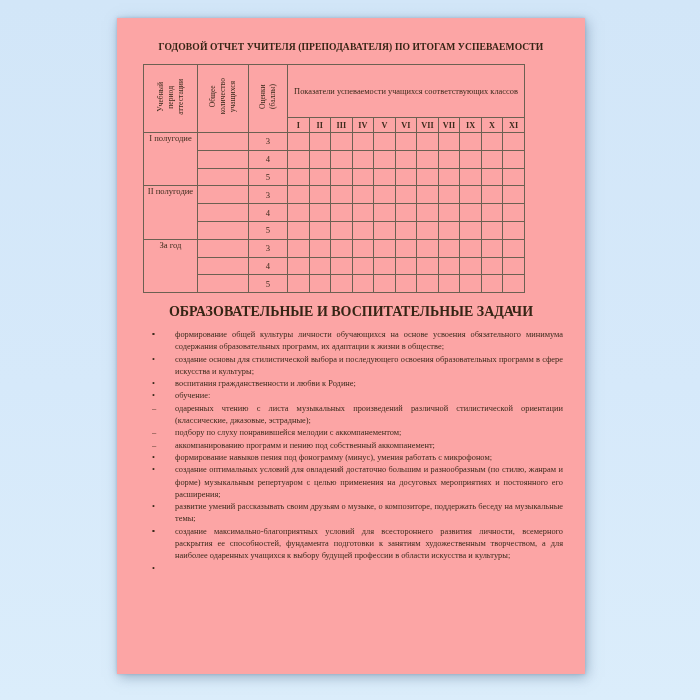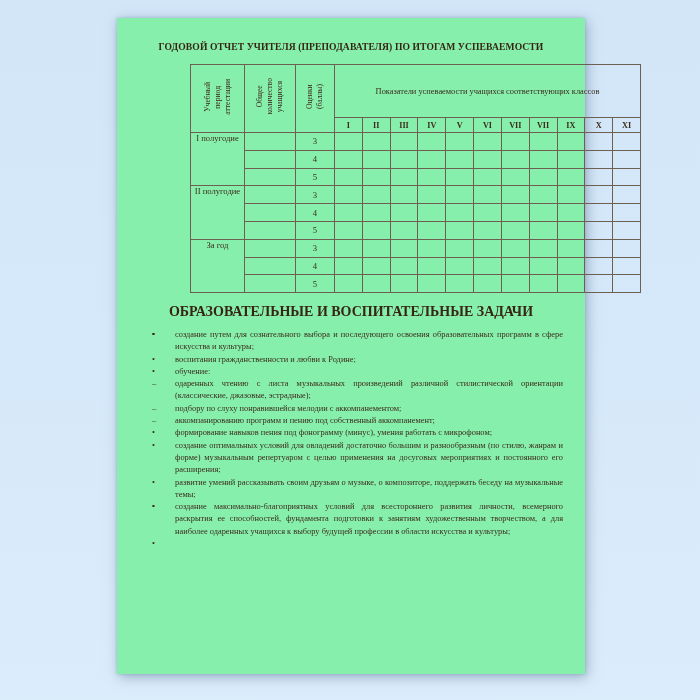--- a/index.html
+++ b/index.html
@@ -13,21 +13,21 @@
     background: linear-gradient(180deg, #d2e6f8 0%, #d6e9fa 55%, #dbedfb 100%);
     font-family: "Liberation Serif", "DejaVu Serif", serif;
     color: #3c2b1c;
   }
   .page {
     position: absolute;
     left: 117px;
     top: 18px;
     width: 468px;
     height: 656px;
-    background: #86efac;
+    background: #fca5a5;
     box-shadow: 2px 3px 12px rgba(96, 124, 153, 0.55), 0 0 3px rgba(96, 124, 153, 0.35);
   }
   .doc-title {
     position: absolute;
     top: 23px;
     left: 0;
     width: 100%;
     text-align: center;
     font-size: 9.6px;
     font-weight: bold;
@@ -35,23 +35,22 @@
     letter-spacing: 0.1px;
   }
   .table-wrap {
     position: absolute;
     left: 26px;
     top: 46px;
   }
   table.report {
     border-collapse: collapse;
     table-layout: fixed;
-    width: 451px;
+    width: 382px;
     color: #3c2b1c;
-    margin-left: 47px;
   }
   table.report td, table.report th {
     border: 1px solid #6d6052;
     padding: 0;
     font-weight: normal;
     overflow: hidden;
   }
   th.vert-cell {
     vertical-align: middle;
     text-align: center;
@@ -308,22 +307,22 @@
             <td></td>
           </tr>
         </tbody>
     </table>
   </div>
 
   <div class="tasks-heading">ОБРАЗОВАТЕЛЬНЫЕ И ВОСПИТАТЕЛЬНЫЕ ЗАДАЧИ</div>
 
   <div class="tasks-list">
       <div class="task"><span class="marker">•</span></div>
-      <div class="task"><span class="marker">•</span></div>
-      <div class="task"><span class="marker">•</span><span>создание путем для сознательного выбора и последующего освоения образовательных программ в сфере искусства и культуры;</span></div>
+      <div class="task"><span class="marker">•</span><span>формирование общей культуры личности обучающихся на основе усвоения обязательного минимума содержания образовательных программ, их адаптации к жизни в обществе;</span></div>
+      <div class="task"><span class="marker">•</span><span>создание основы для стилистической выбора и последующего освоения образовательных программ в сфере искусства и культуры;</span></div>
       <div class="task"><span class="marker">•</span><span>воспитания гражданственности и любви к Родине;</span></div>
       <div class="task"><span class="marker">•</span><span>обучение:</span></div>
       <div class="task"><span class="marker">–</span><span>одаренных чтению с листа музыкальных произведений различной стилистической ориентации (классические, джазовые, эстрадные);</span></div>
       <div class="task"><span class="marker">–</span><span>подбору по слуху понравившейся мелодии с аккомпанементом;</span></div>
       <div class="task"><span class="marker">–</span><span>аккомпанированию программ и пению под собственный аккомпанемент;</span></div>
       <div class="task"><span class="marker">•</span><span>формирование навыков пения под фонограмму (минус), умения работать с микрофоном;</span></div>
       <div class="task"><span class="marker">•</span><span>создание оптимальных условий для овладений достаточно большим и разнообразным (по стилю, жанрам и форме) музыкальным репертуаром с целью применения на досуговых мероприятиях и постоянного его расширения;</span></div>
       <div class="task"><span class="marker">•</span><span>развитие умений рассказывать своим друзьям о музыке, о композиторе, поддержать беседу на музыкальные темы;</span></div>
       <div class="task"><span class="marker">•</span></div>
       <div class="task"><span class="marker">•</span><span>создание максимально-благоприятных условий для всестороннего развития личности, всемерного раскрытия ее способностей, фундамента подготовки к занятиям художественным творчеством, а для наиболее одаренных учащихся к выбору будущей профессии в области искусства и культуры;</span></div>

